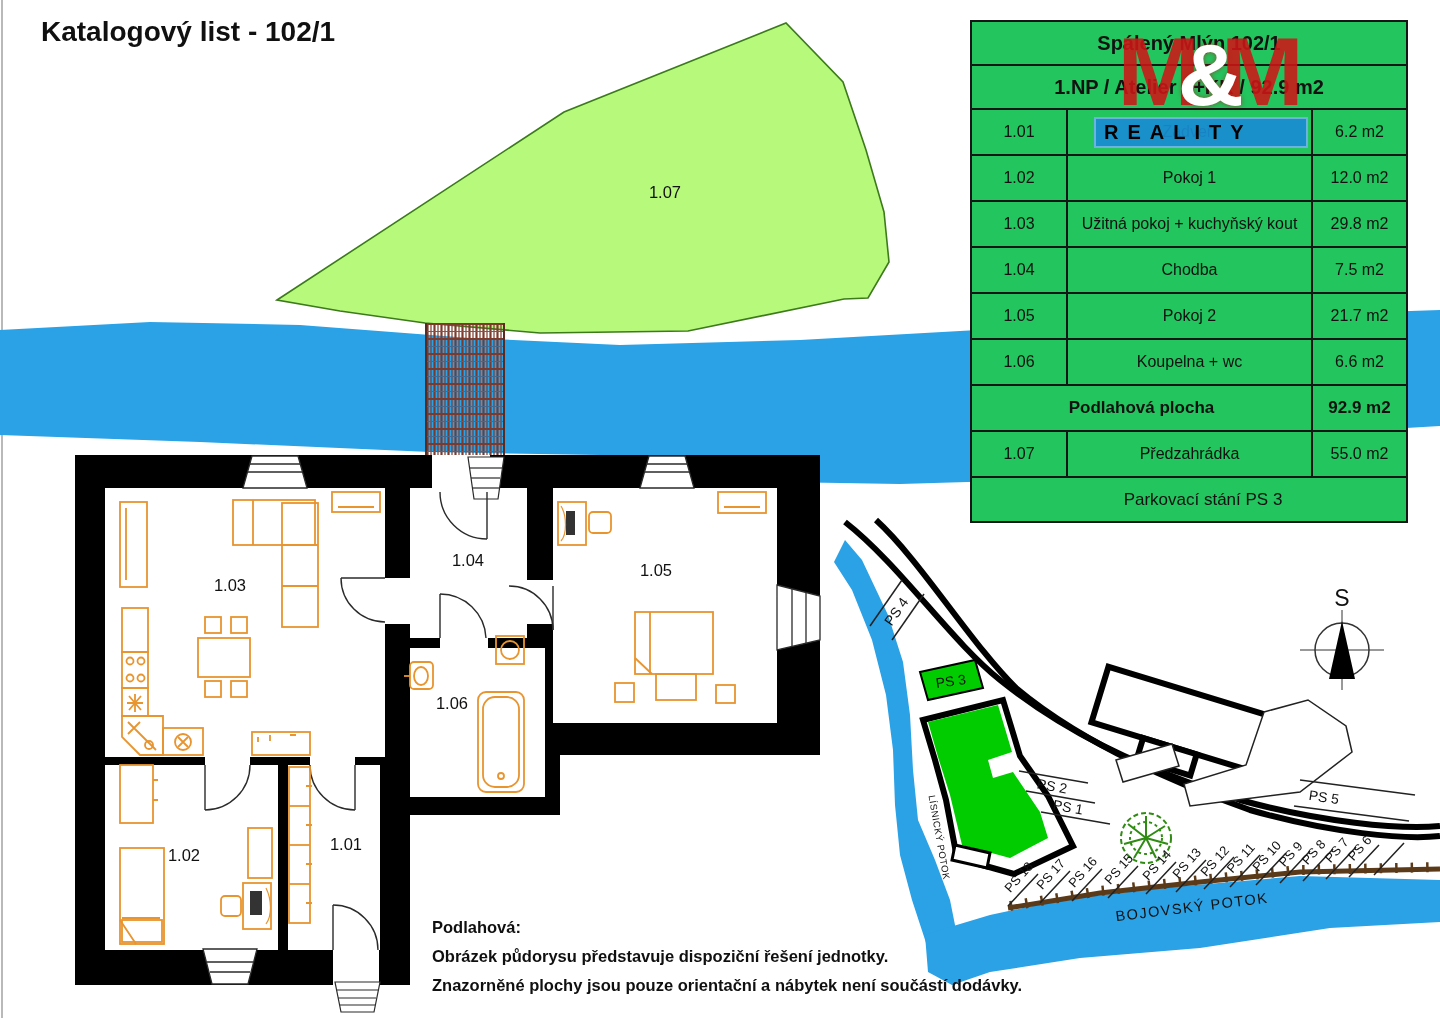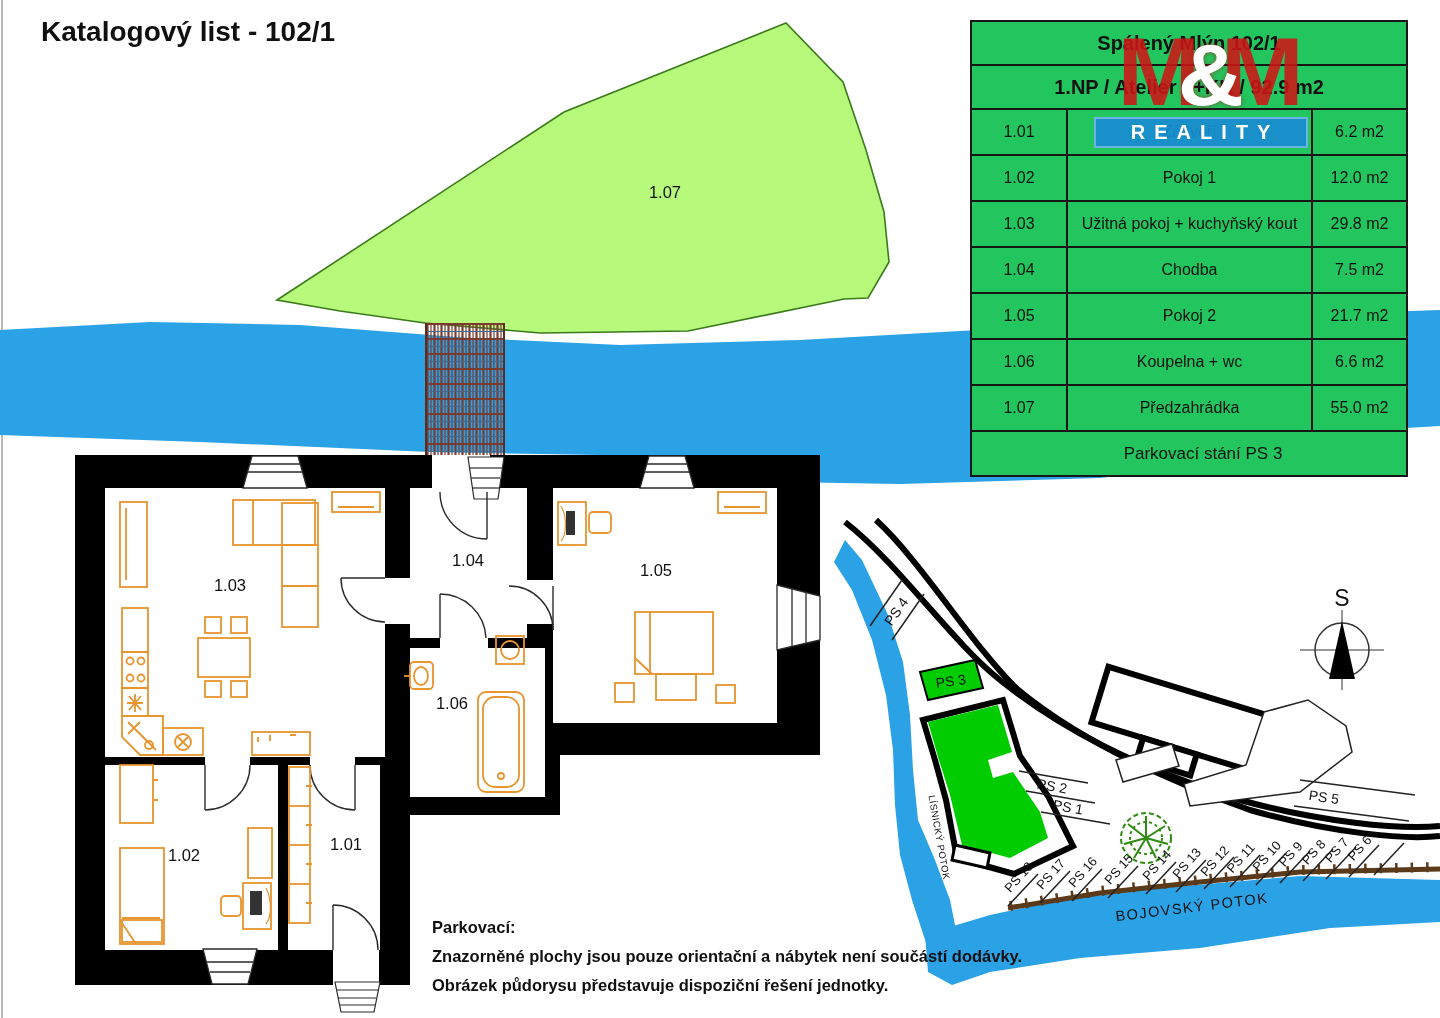--- a/index.html
+++ b/index.html
@@ -32,22 +32,22 @@
     font-weight:bold;font-size:96px;line-height:92px;letter-spacing:-9px;
     color:rgba(206,22,22,0.88);white-space:nowrap;transform:scaleX(1.04);
   }
   .logo-mm .amp{
     color:#ffffff;font-size:88px;position:relative;z-index:2;margin:0 -13px;
     text-shadow:0 0 5px rgba(180,20,20,0.65);
   }
   .logo-reality{
     position:absolute;left:6px;top:83px;width:210px;height:27px;
     background:rgba(25,140,210,0.93);border:2px solid #6ab4df;
-    color:#ffffff;font-weight:bold;font-size:20px;line-height:27px;
-    letter-spacing:9px;text-align:center;text-indent:8px;white-space:nowrap;
+    color:#000000;font-weight:bold;font-size:20px;line-height:27px;
+    letter-spacing:9px;text-indent:8px;white-space:nowrap;
   }
   
   .notes{position:absolute;left:432px;top:913px;color:#101010;font-weight:bold;font-size:16.5px;line-height:29px;white-space:nowrap;}
   
   text{font-family:"Liberation Sans",sans-serif;fill:#111;}
   .room-label{font-size:16.5px;}
   .ps-label{font-size:13px;}
   .ps-label-sm{font-size:14px;}
   .compass-label{font-size:23px;}
   .stream-label-v{font-size:9.5px;letter-spacing:0.5px;}
@@ -358,32 +358,36 @@
     <td>1.05</td>
     <td>Pokoj 2</td>
     <td>21.7 m2</td>
   </tr>
   <tr>
     <td>1.06</td>
     <td>Koupelna + wc</td>
     <td>6.6 m2</td>
   </tr>
   <tr>
+    <td class="tot" colspan="2">Podlahová plocha</td>
+    <td class="tot">92.9 m2</td>
+  </tr>
+  <tr>
     <td>1.07</td>
     <td>Předzahrádka</td>
     <td>55.0 m2</td>
   </tr>
   <tr>
         <td class="ftr" colspan="3">Parkovací stání PS 3</td>
       </tr>
 </tbody>
   </table>
 
 <div class="logo">
   <div class="logo-mm"><span>M</span><span class="amp">&amp;</span><span>M</span></div>
   <div class="logo-reality">REALITY</div>
 </div>
 
 <div class="notes">
-  <div>Parkovací:</div>
+  <div>Podlahová:</div>
+  <div>Obrázek půdorysu představuje dispoziční řešení jednotky.</div>
   <div>Znazorněné plochy jsou pouze orientační a nábytek není součástí dodávky.</div>
-  <div>Obrázek půdorysu představuje dispoziční řešení jednotky.</div>
 </div>
 
 </body></html>

